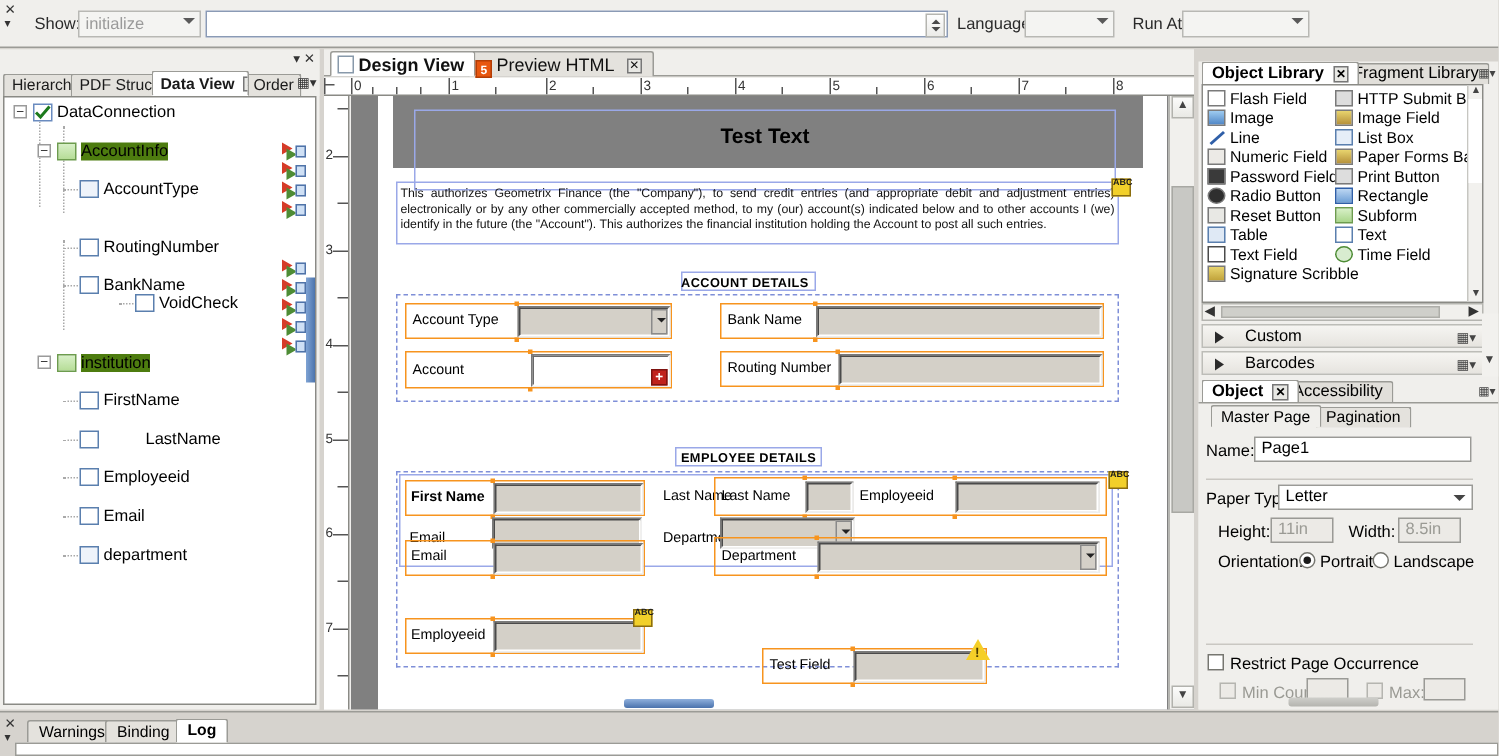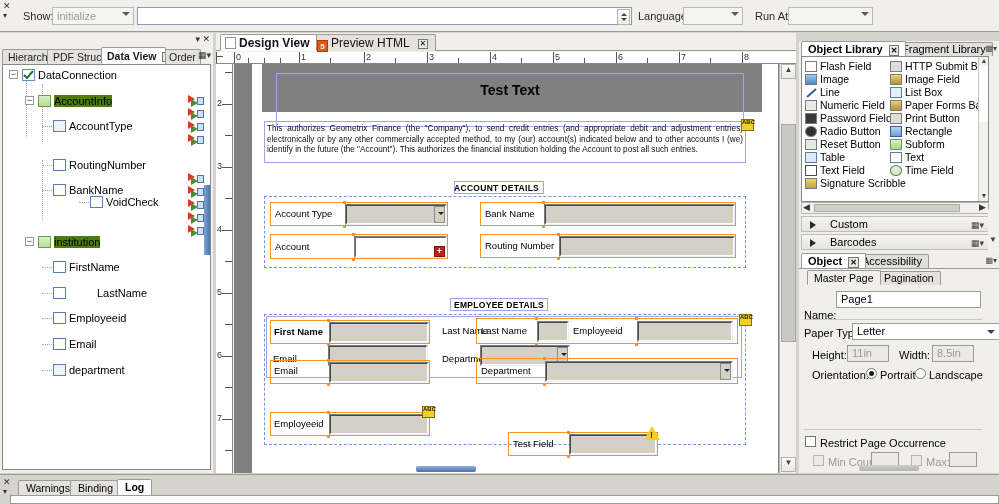--- a/index.html
+++ b/index.html
@@ -740,28 +740,28 @@
       <div class="opanelbody">
         <div style="position:relative;height:17px;">
           <div class="stab active" style="left:8px;">
             <span>Master Page</span>
           </div>
           <div class="stab" style="left:78px;">
             <span>Pagination</span>
           </div>
         </div>
 
-        <span class="ofield" style="left:5px; top:26px;margin-top:14px;">Name:</span>
+        <span class="ofield" style="left:5px; top:26px;">Name:</span>
         <div class="otext" style="left:37px; top:22px; width:145px;">
           <span>Page1</span>
         </div>
         <div class="hr" style="left:5px; top:50px; width:178px;"></div>
 
         <span class="ofield" style="left:5px; top:58px;">Paper Type:</span>
-        <div class="osel" style="left:53px; top:54px; width:148px;">
+        <div class="osel" style="left:53px; top:54px; width:130px;">
           <span>Letter</span>
           <span class="ar"></span>
         </div>
 
         <span class="ofield" style="left:13px; top:80px;">Height:</span>
         <div class="otext ro" style="left:48px; top:76px; width:42px;">
           <span>11in</span>
         </div>
         <span class="ofield" style="left:100px; top:80px;">Width:</span>
         <div class="otext ro" style="left:133px; top:76px; width:42px;">

